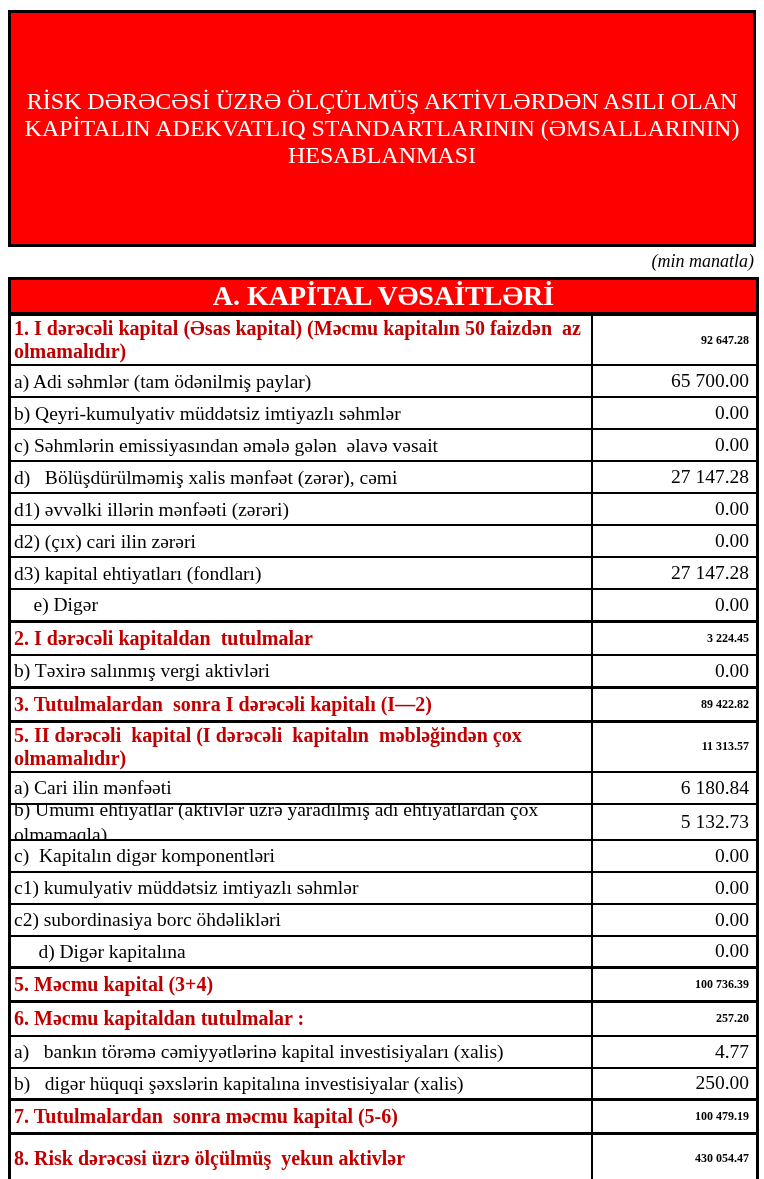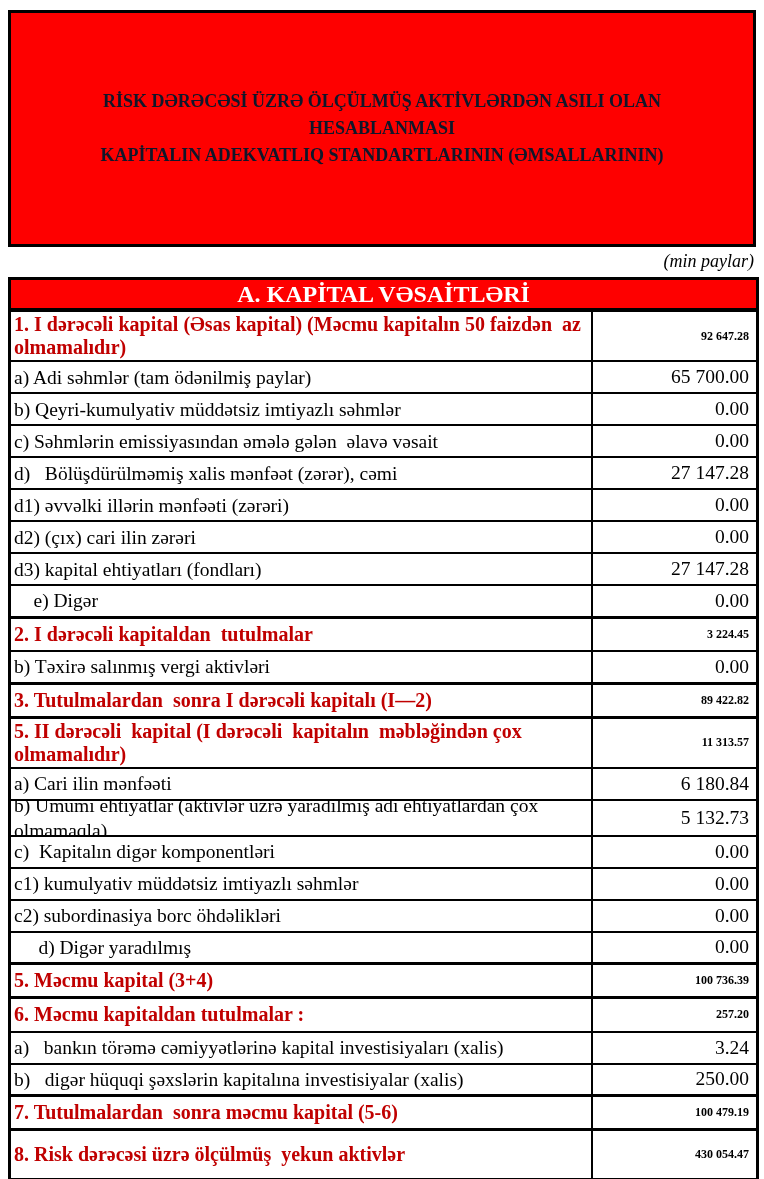--- a/index.html
+++ b/index.html
@@ -22,23 +22,23 @@
     height: 231px;
     background: var(--banner-red, #fe0000);
     border: 3px solid var(--border-black, #000);
     display: flex;
     align-items: center;
     justify-content: center;
     overflow: hidden;
   }
   .title-lines {
     text-align: center;
-    color: #0f172a;
-    font-weight: bold;
-    font-size: 18px;
+    color: #ffffff;
+    font-weight: normal;
+    font-size: 24px;
     line-height: 27px;
   }
   .title-line { white-space: nowrap; }
   .unit-note {
     position: absolute;
     top: 251px;
     right: 10px;
     font-style: italic;
     font-size: 18px;
     color: #000000;
@@ -50,21 +50,21 @@
     width: 748px;
     border-collapse: collapse;
     border: 3px solid var(--border-black, #000);
     table-layout: fixed;
   }
   col.col-label { width: 582px; }
   col.col-value { width: 166px; }
   th.thead {
     background: var(--banner-red, #fe0000);
     color: #ffffff;
-    font-size: 24px;
+    font-size: 28px;
     font-weight: bold;
     text-align: center;
     height: 28px;
     padding: 0;
     border: 2px solid var(--border-black, #000);
     border-bottom-width: 4px;
   }
   td {
     border: 2px solid var(--border-black, #000);
     vertical-align: middle;
@@ -110,26 +110,26 @@
     font-size: 19.5px;
   }
   tbody tr:last-child { height: 50px; }
 </style>
 </head>
 <body>
 
 <div class="title-box">
   <div class="title-lines" id="title-lines">
       <div class="title-line">RİSK DƏRƏCƏSİ ÜZRƏ ÖLÇÜLMÜŞ AKTİVLƏRDƏN ASILI OLAN</div>
+      <div class="title-line">KAPİTALIN ADEKVATLIQ STANDARTLARININ (ƏMSALLARININ)</div>
       <div class="title-line">HESABLANMASI</div>
-      <div class="title-line">KAPİTALIN ADEKVATLIQ STANDARTLARININ (ƏMSALLARININ)</div>
     </div>
 </div>
 
-<div class="unit-note">(min paylar)</div>
+<div class="unit-note">(min manatla)</div>
 
 <table class="cap-table">
   <colgroup>
     <col class="col-label">
     <col class="col-value">
   </colgroup>
   <thead>
     <tr>
       <th class="thead" colspan="2">A. KAPİTAL VƏSAİTLƏRİ</th>
     </tr>
@@ -204,34 +204,34 @@
       </tr>
       <tr class="item">
         <td class="row-label">c1) kumulyativ müddətsiz imtiyazlı səhmlər</td>
         <td class="row-value">0.00</td>
       </tr>
       <tr class="item">
         <td class="row-label">c2) subordinasiya borc öhdəlikləri</td>
         <td class="row-value">0.00</td>
       </tr>
       <tr class="item">
-        <td class="row-label">     d) Digər yaradılmış</td>
+        <td class="row-label">     d) Digər kapitalına</td>
         <td class="row-value">0.00</td>
       </tr>
       <tr class="section">
         <td class="row-label">5. Məcmu kapital (3+4)</td>
         <td class="row-value">100 736.39</td>
       </tr>
       <tr class="section">
         <td class="row-label">6. Məcmu kapitaldan tutulmalar :</td>
         <td class="row-value">257.20</td>
       </tr>
       <tr class="item">
         <td class="row-label">a)   bankın törəmə cəmiyyətlərinə kapital investisiyaları (xalis)</td>
-        <td class="row-value">3.24</td>
+        <td class="row-value">4.77</td>
       </tr>
       <tr class="item">
         <td class="row-label">b)   digər hüquqi şəxslərin kapitalına investisiyalar (xalis)</td>
         <td class="row-value">250.00</td>
       </tr>
       <tr class="section">
         <td class="row-label">7. Tutulmalardan  sonra məcmu kapital (5-6)</td>
         <td class="row-value">100 479.19</td>
       </tr>
       <tr class="section">

